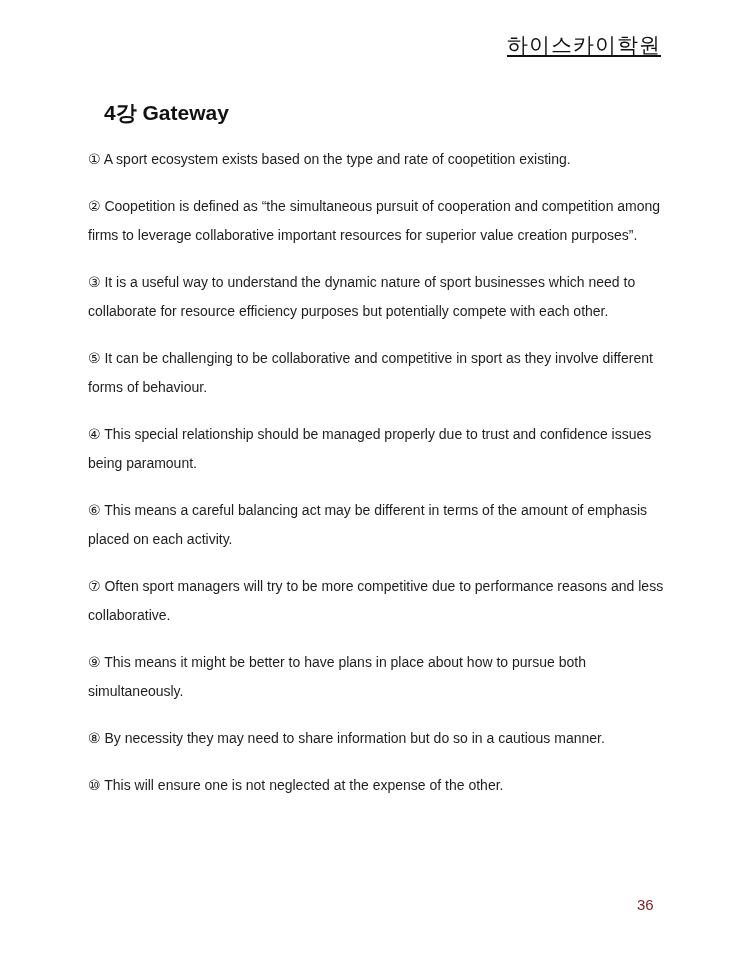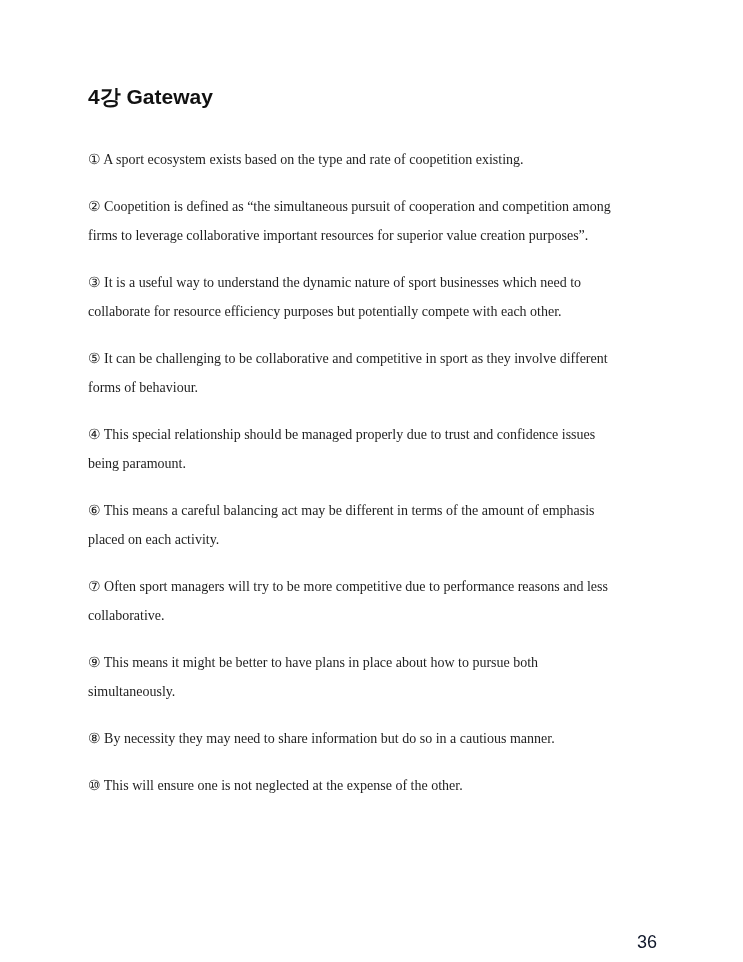--- a/index.html
+++ b/index.html
@@ -23,65 +23,66 @@
     font-size: 21px;
     letter-spacing: 1px;
     text-decoration: underline;
     text-underline-offset: 3px;
     color: #111111;
   }
   .doc-title {
     position: absolute;
     top: 83px;
     left: 88px;
-    margin: 0;
+    margin: 16px;
     font-size: 21px;
     font-weight: bold;
     color: #111111;
   }
   .body-text {
     position: absolute;
     top: 145px;
     left: 88px;
     width: 592px;
   }
   .sentence {
     margin: 0 0 18px 0;
     font-size: 14px;
     line-height: 29px;
   }
   .sentence .line {
     display: block;
     white-space: nowrap;
-    font-family: Liberation Serif, serif;
   }
   .footnote {
     text-align: right;
     font-size: 14px;
     line-height: 29px;
     padding-right: 16px;
     margin-top: 28px;
   }
   .footnote .term {
     font-weight: bold;
   }
   .page-number {
     position: absolute;
     top: 896px;
     left: 637px;
-    font-size: 18px;
-    color: #0f172a;
-    margin-top: 36px;
+    font-size: 15px;
+    color: #7f1d1d;
   }
 </style>
 </head>
 <body>
 
 <div class="page">
 
+  <div class="academy-header">
+    <span>하이스카이학원</span>
+  </div>
 
   <h1 class="doc-title"><span>4강</span> <span>Gateway</span></h1>
 
   <div class="body-text">
     <div id="sentence-list">
         <p class="sentence">
           <span class="line">① A sport ecosystem exists based on the type and rate of coopetition existing.</span>
         </p>
         <p class="sentence">
           <span class="line">② Coopetition is defined as “the simultaneous pursuit of cooperation and competition among</span>

